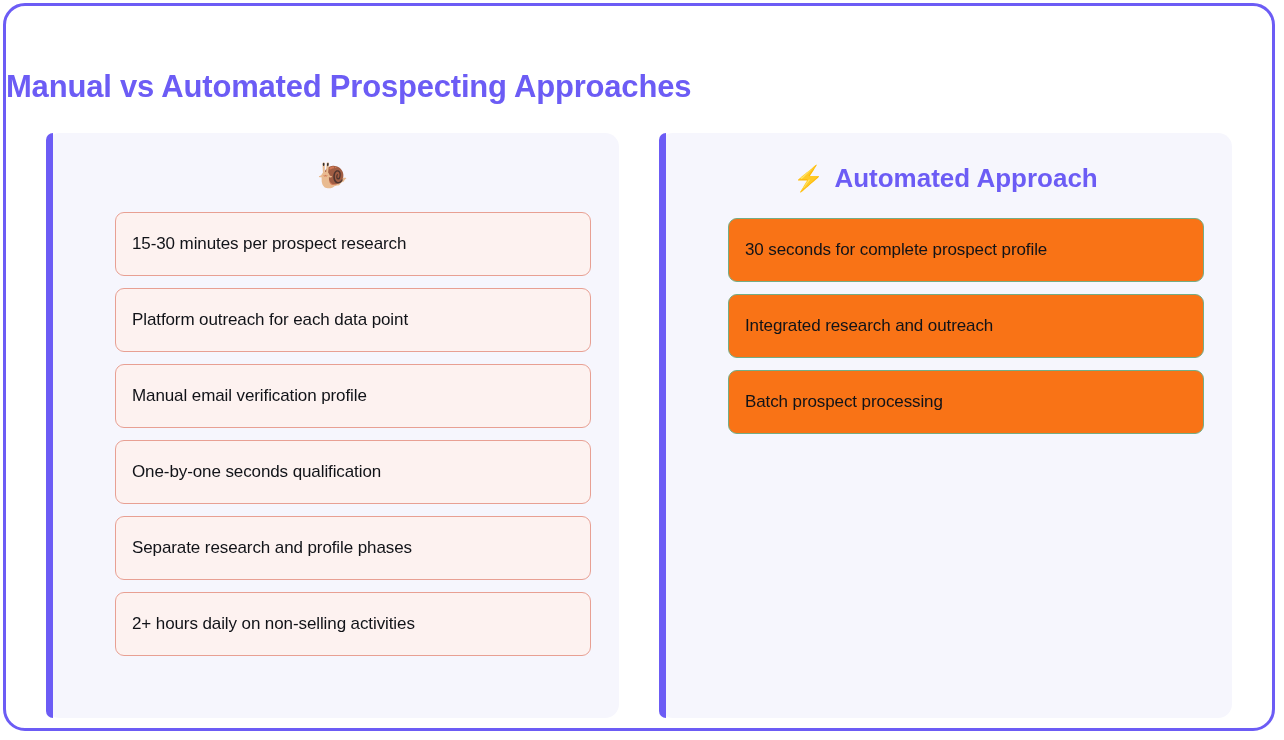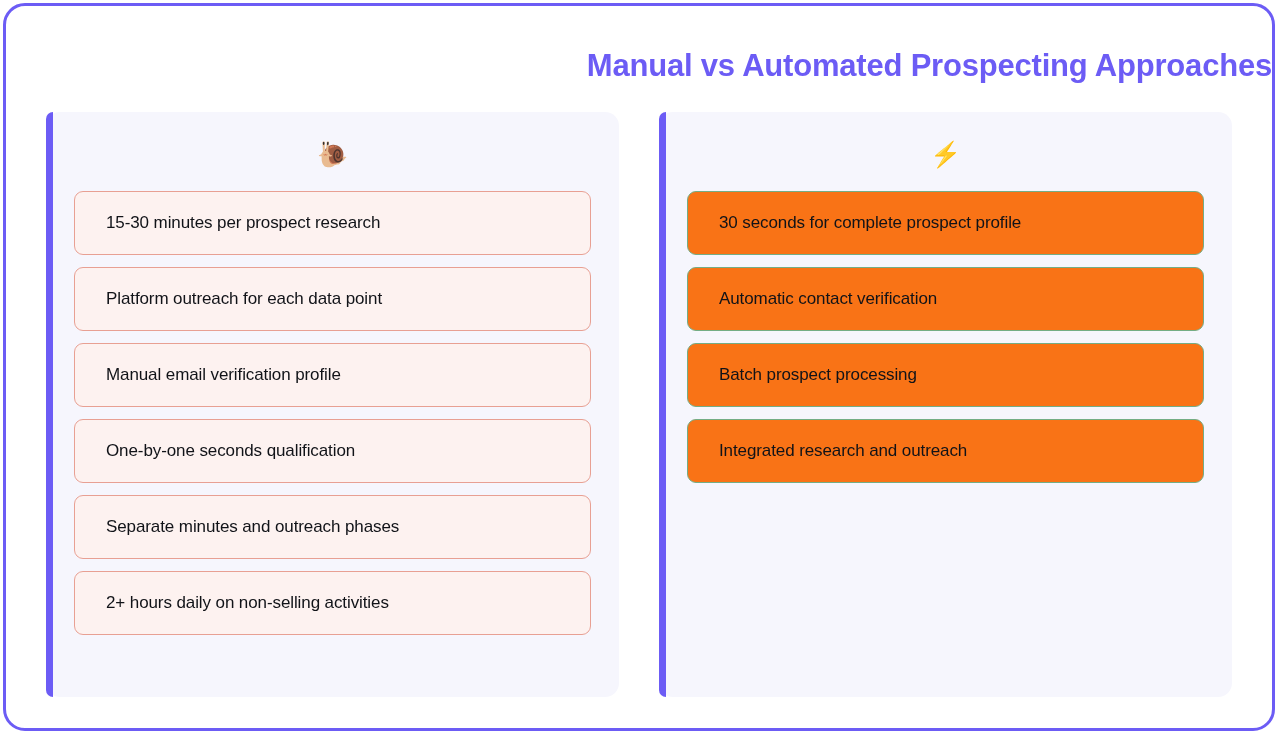--- a/index.html
+++ b/index.html
@@ -22,22 +22,22 @@
     height: 728px;
     box-sizing: border-box;
     border: 3px solid #6c5cf5;
     border-radius: 22px;
     background: #ffffff;
     overflow: hidden;
   }
 
   .page-title {
     margin: 0;
-    padding-top: 42px;
-    text-align: right;
+    padding-top: 63px;
+    text-align: left;
     font-size: 31px;
     font-weight: bold;
     color: #6c5cf5;
     letter-spacing: -0.2px;
   }
 
   .columns {
     display: flex;
     gap: 40px;
     padding: 28px 40px 0 40px;
@@ -86,25 +86,26 @@
     display: flex;
     flex-direction: column;
     gap: 12px;
   }
 
   .card {
     height: 64px;
     box-sizing: border-box;
     display: flex;
     align-items: center;
-    padding: 0 31px;
+    padding: 0 16px;
     border-radius: 9px;
     font-size: 17px;
     color: #111318;
     letter-spacing: -0.1px;
+    margin-left: 41px;
   }
 
   .panel-manual .card {
     background: #fdf2f0;
     border: 1px solid #e8a093;
   }
 
   .panel-automated .card {
     background: #f97316;
     border: 1px solid #74ad85;
@@ -122,32 +123,32 @@
     <section class="panel panel-manual">
       <div class="panel-accent"></div>
       <h2 class="panel-heading">
         <span class="heading-emoji">🐌</span>
       </h2>
       <div class="card-list">
         <div class="card">15-30 minutes per prospect research</div>
         <div class="card">Platform outreach for each data point</div>
         <div class="card">Manual email verification profile</div>
         <div class="card">One-by-one seconds qualification</div>
-        <div class="card">Separate minutes and outreach phases</div>
+        <div class="card">Separate research and profile phases</div>
         <div class="card">2+ hours daily on non-selling activities</div>
       </div>
     </section>
 
     <section class="panel panel-automated">
       <div class="panel-accent"></div>
       <h2 class="panel-heading">
         <span class="heading-emoji">⚡</span>
+        <span>Automated Approach</span>
       </h2>
       <div class="card-list">
         <div class="card">30 seconds for complete prospect profile</div>
-        <div class="card">Automatic contact verification</div>
+        <div class="card">Integrated research and outreach</div>
         <div class="card">Batch prospect processing</div>
-        <div class="card">Integrated research and outreach</div>
       </div>
     </section>
 
   </div>
 </div>
 
 </body></html>

